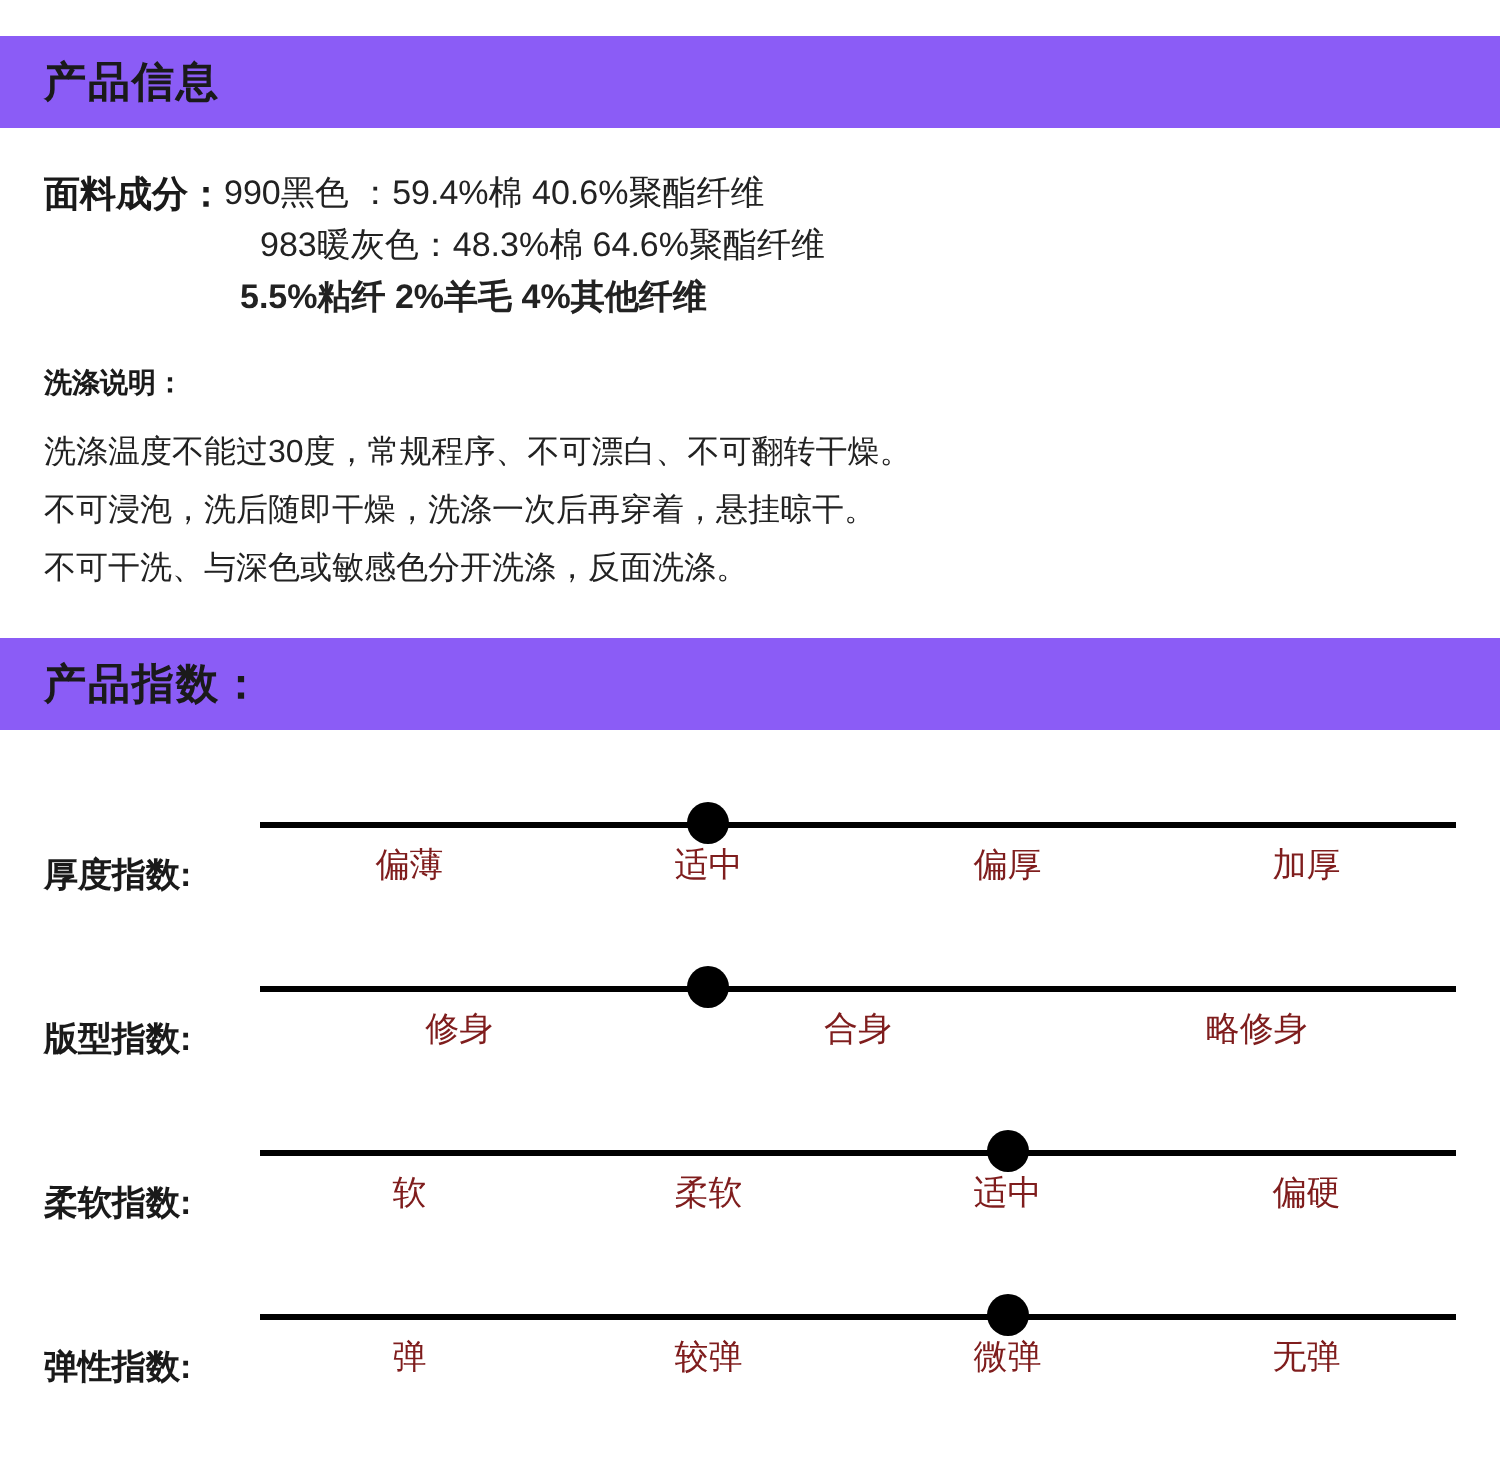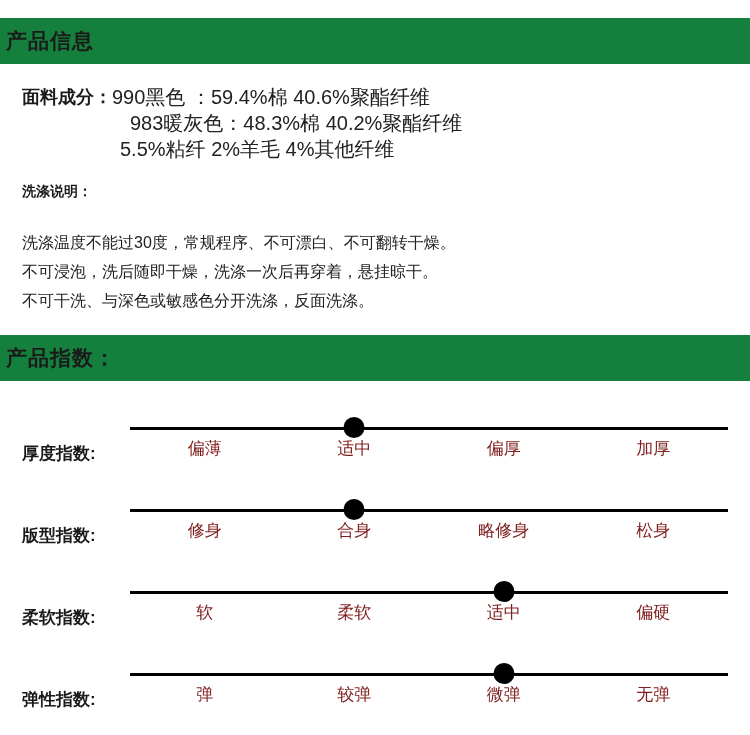--- a/index.html
+++ b/index.html
@@ -16,25 +16,25 @@
   }
   .page {
     position: relative;
     width: 750px;
     height: 735px;
     box-sizing: border-box;
   }
 
   
   .band {
-    background: #15803d;
+    background: #8b5cf6;
     height: 46px;
     display: flex;
     align-items: center;
-    padding-left: 6px;
+    padding-left: 22px;
     box-sizing: border-box;
   }
   .band-title {
     font-size: 21px;
     font-weight: bold;
     letter-spacing: 1px;
     color: #1a1a1a;
   }
   #product-info-band { margin-top: 18px; }
   #product-index-band { margin-top: 20px; font-family: Liberation Serif, serif; }
@@ -54,36 +54,36 @@
     font-weight: bold;
     white-space: nowrap;
     line-height: 26px;
     flex: 0 0 auto;
   }
   .kv-values {
     display: flex;
     flex-direction: column;
   }
   .kv-values .line {
-    font-size: 20px;
+    font-size: 17px;
     line-height: 26px;
     color: #222;
     white-space: nowrap;
   }
   .kv-values .line.indent-1 { padding-left: 18px; }
-  .kv-values .line.indent-2 { padding-left: 8px; }
+  .kv-values .line.indent-2 { padding-left: 8px; font-weight: bold; }
 
   .sub-head {
     font-size: 14px;
     font-weight: bold;
     margin-top: 16px;
     line-height: 26px;
   }
   .wash-lines {
-    margin-top: 24px;
+    margin-top: 8px;
   }
   .wash-lines .line {
     font-size: 16px;
     line-height: 29px;
     color: #222;
     white-space: nowrap;
   }
 
   
   .index-list {
@@ -151,21 +151,21 @@
   <div class="band" id="product-info-band">
     <span class="band-title">产品信息</span>
   </div>
 
   <div class="content">
 
     <div class="kv-row">
       <span class="kv-label">面料成分：</span>
       <span class="kv-values">
         <span class="line">990黑色 ：59.4%棉  40.6%聚酯纤维</span>
-        <span class="line indent-1">983暖灰色：48.3%棉 40.2%聚酯纤维</span>
+        <span class="line indent-1">983暖灰色：48.3%棉 64.6%聚酯纤维</span>
         <span class="line indent-2">5.5%粘纤 2%羊毛  4%其他纤维</span>
       </span>
     </div>
 
     <div class="sub-head">洗涤说明：</div>
 
     <div class="wash-lines">
       <div class="line">洗涤温度不能过30度，常规程序、不可漂白、不可翻转干燥。</div>
       <div class="line">不可浸泡，洗后随即干燥，洗涤一次后再穿着，悬挂晾干。</div>
       <div class="line">不可干洗、与深色或敏感色分开洗涤，反面洗涤。</div>
@@ -195,21 +195,20 @@
 
     <div class="index-row">
       <div class="index-name">版型指数:</div>
       <div class="scale">
         <div class="scale-line"></div>
         <div class="dot" style="left:37.5%"></div>
         <div class="ticks">
           <div class="tick">修身</div>
           <div class="tick">合身</div>
           <div class="tick">略修身</div>
-          <div class="tick">松身</div>
         </div>
       </div>
     </div>
 
     <div class="index-row">
       <div class="index-name">柔软指数:</div>
       <div class="scale">
         <div class="scale-line"></div>
         <div class="dot" style="left:62.5%"></div>
         <div class="ticks">

